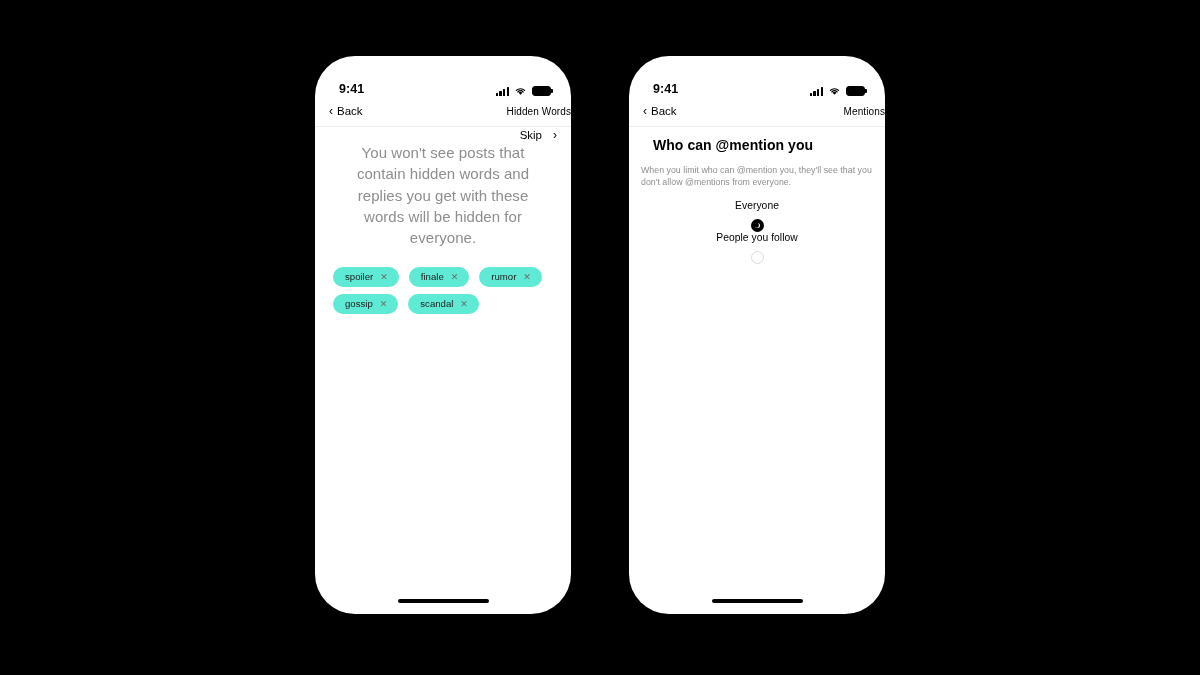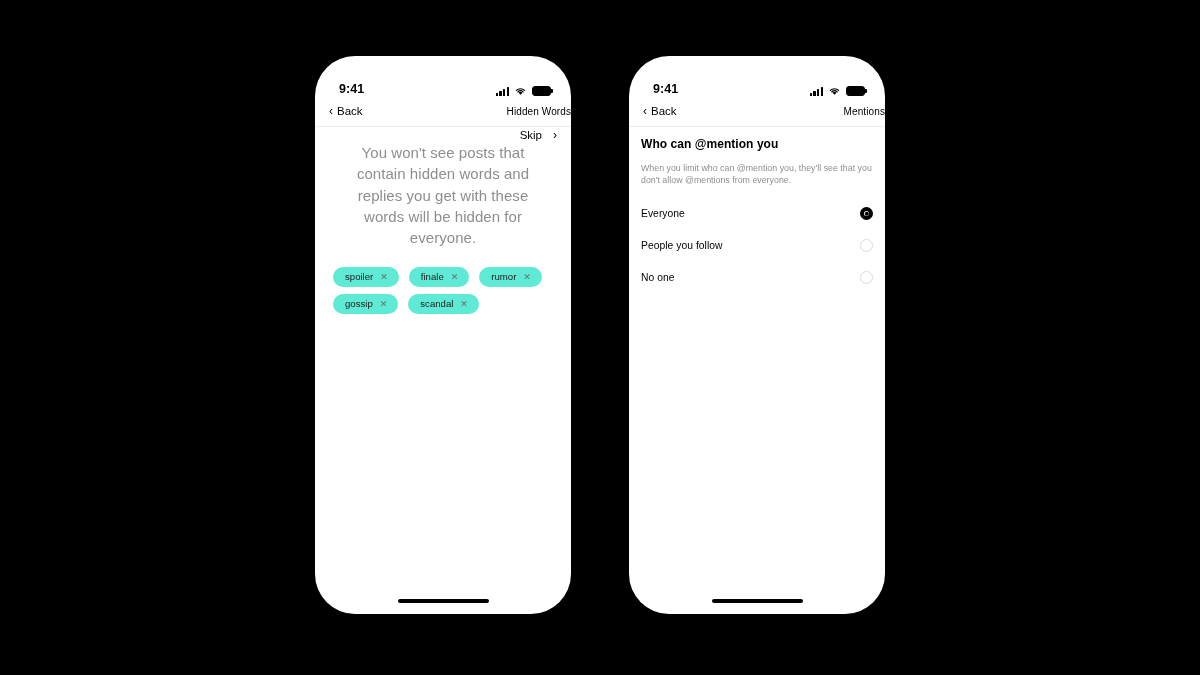--- a/index.html
+++ b/index.html
@@ -181,40 +181,42 @@
     color: #6e6e6e;
     line-height: 1;
     cursor: pointer;
   }
 
   
   .section {
     padding: 10px 12px 0 12px;
   }
   .section-title {
-    font-size: 12px;
+    font-size: 14px;
     font-weight: bold;
     color: #000;
     letter-spacing: .05px;
+    margin-left: 12px;
   }
   .section-sub {
     font-size: 8.8px;
     line-height: 1.42;
     color: #8e8e8e;
     margin-top: 11px;
     letter-spacing: .02px;
   }
 
   .options { padding: 0 12px; margin-top: 11px; }
   .option {
     display: flex;
     align-items: center;
     justify-content: space-between;
     height: 32px;
     cursor: pointer;
+    flex-direction: column;
   }
   .option-label {
     font-size: 10.3px;
     color: #000;
     letter-spacing: .05px;
   }
   .radio {
     width: 13px;
     height: 13px;
     border-radius: 50%;
@@ -358,24 +360,20 @@
 
       <div class="options">
         <div class="option">
           <span class="option-label">Everyone</span>
           <span class="radio is-selected"></span>
         </div>
         <div class="option">
           <span class="option-label">People you follow</span>
           <span class="radio"></span>
         </div>
-        <div class="option">
-          <span class="option-label">No one</span>
-          <span class="radio"></span>
-        </div>
       </div>
     </div>
 
     <div class="home-bar-wrap">
       <div class="home-bar"></div>
     </div>
   </div>
 
 </div>
 

